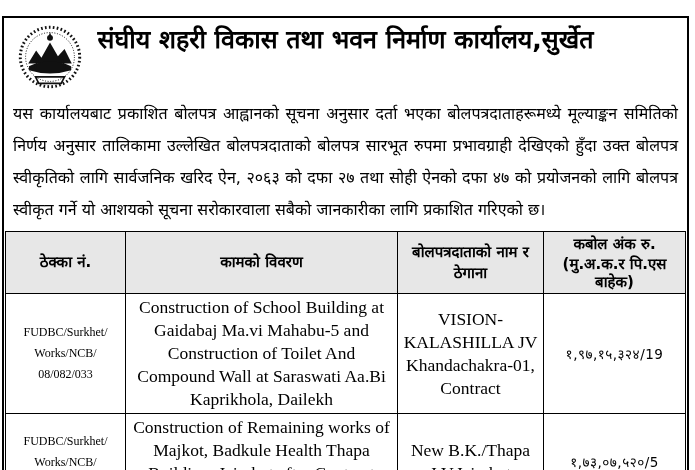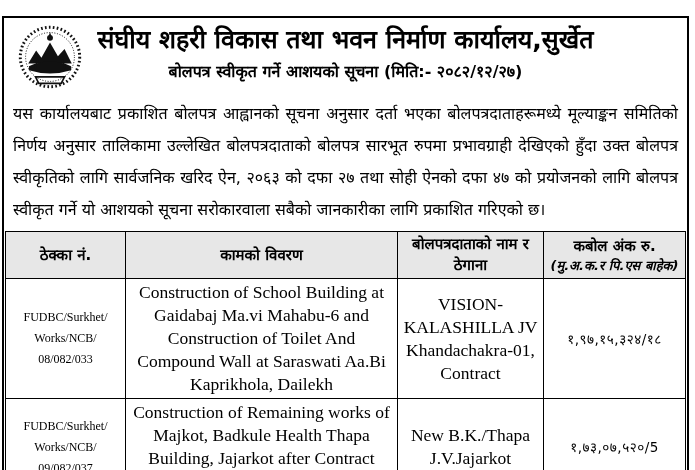--- a/index.html
+++ b/index.html
@@ -62,24 +62,23 @@
   }
   table.tender th {
     background: #e7e7e7;
     font-weight: bold;
     font-size: 15px;
     height: 46px;
     line-height: 21px;
   }
   th .sublabel {
     display: block;
-    font-size: 13px;
+    font-size: 15px;
     line-height: 18px;
     font-weight: bold;
-    font-style: italic;
   }
   tr.row-1 { height: 114px; }
   tr.row-2 { height: 92px; }
   td.cell-contract {
     font-family: "Liberation Serif", "DejaVu Serif", serif;
     font-size: 12px;
     line-height: 21px;
   }
   td.cell-contract .line { display: block; }
   td.cell-work, td.cell-bidder {
@@ -105,21 +104,20 @@
         <circle cx="50" cy="21" r="4.5" fill="#111"></circle>
         <path d="M50 12 L52 18 L48 18 Z" fill="#111"></path>
         <path d="M17 60 L29 40 L37 51 L50 28 L62 49 L72 38 L83 60 Z" fill="#111"></path>
         <path d="M18 64 Q50 50 82 64 L82 70 Q50 80 18 70 Z" fill="#111"></path>
         <path d="M33 50 L27 68 M67 50 L73 68" stroke="#111" stroke-width="2.5"></path>
         <path d="M28 80 L72 80 L67 90 L33 90 Z" fill="none" stroke="#111" stroke-width="2.5"></path>
       </svg>
     </div>
     <div class="titles">
       <div class="office-title">संघीय शहरी विकास तथा भवन निर्माण कार्यालय,सुर्खेत</div>
-      <div class="notice-subtitle">बोलपत्र स्वीकृत गर्ने आशयको सूचना (मिति:- २०८२/१२/२७)</div>
     </div>
   </div>
 
   <p class="para">यस कार्यालयबाट प्रकाशित बोलपत्र आह्वानको सूचना अनुसार दर्ता भएका बोलपत्रदाताहरूमध्ये मूल्याङ्कन समितिको निर्णय अनुसार तालिकामा उल्लेखित बोलपत्रदाताको बोलपत्र सारभूत रुपमा प्रभावग्राही देखिएको हुँदा उक्त बोलपत्र स्वीकृतिको लागि सार्वजनिक खरिद ऐन, २०६३ को दफा २७ तथा सोही ऐनको दफा ४७ को प्रयोजनको लागि बोलपत्र स्वीकृत गर्ने यो आशयको सूचना सरोकारवाला सबैको जानकारीका लागि प्रकाशित गरिएको छ।</p>
 
   <table class="tender">
     <colgroup>
       <col style="width:120px">
         <col style="width:272px">
         <col style="width:146px">
@@ -136,23 +134,23 @@
         </th>
       </tr>
     </thead>
     <tbody>
       <tr class="row-1">
         <td class="cell-contract">
           <span class="line">FUDBC/Surkhet/</span>
           <span class="line">Works/NCB/</span>
           <span class="line">08/082/033</span>
         </td>
-        <td class="cell-work">Construction of School Building at Gaidabaj Ma.vi Mahabu-6 and Construction of Toilet And Compound Wall at Saraswati Aa.Bi Kaprikhola, Dailekh</td>
+        <td class="cell-work">Construction of School Building at Gaidabaj Ma.vi Mahabu-5 and Construction of Toilet And Compound Wall at Saraswati Aa.Bi Kaprikhola, Dailekh</td>
         <td class="cell-bidder">VISION-KALASHILLA JV Khandachakra-01, Contract</td>
-        <td class="cell-amount">१,९७,१५,३२४/१८</td>
+        <td class="cell-amount">१,९७,१५,३२४/19</td>
       </tr>
       <tr class="row-2">
         <td class="cell-contract">
           <span class="line">FUDBC/Surkhet/</span>
           <span class="line">Works/NCB/</span>
           <span class="line">09/082/037</span>
         </td>
         <td class="cell-work">Construction of Remaining works of Majkot, Badkule Health Thapa Building, Jajarkot after Contract Termination</td>
         <td class="cell-bidder">New B.K./Thapa J.V.Jajarkot</td>
         <td class="cell-amount">१,७३,०७,५२०/5</td>

